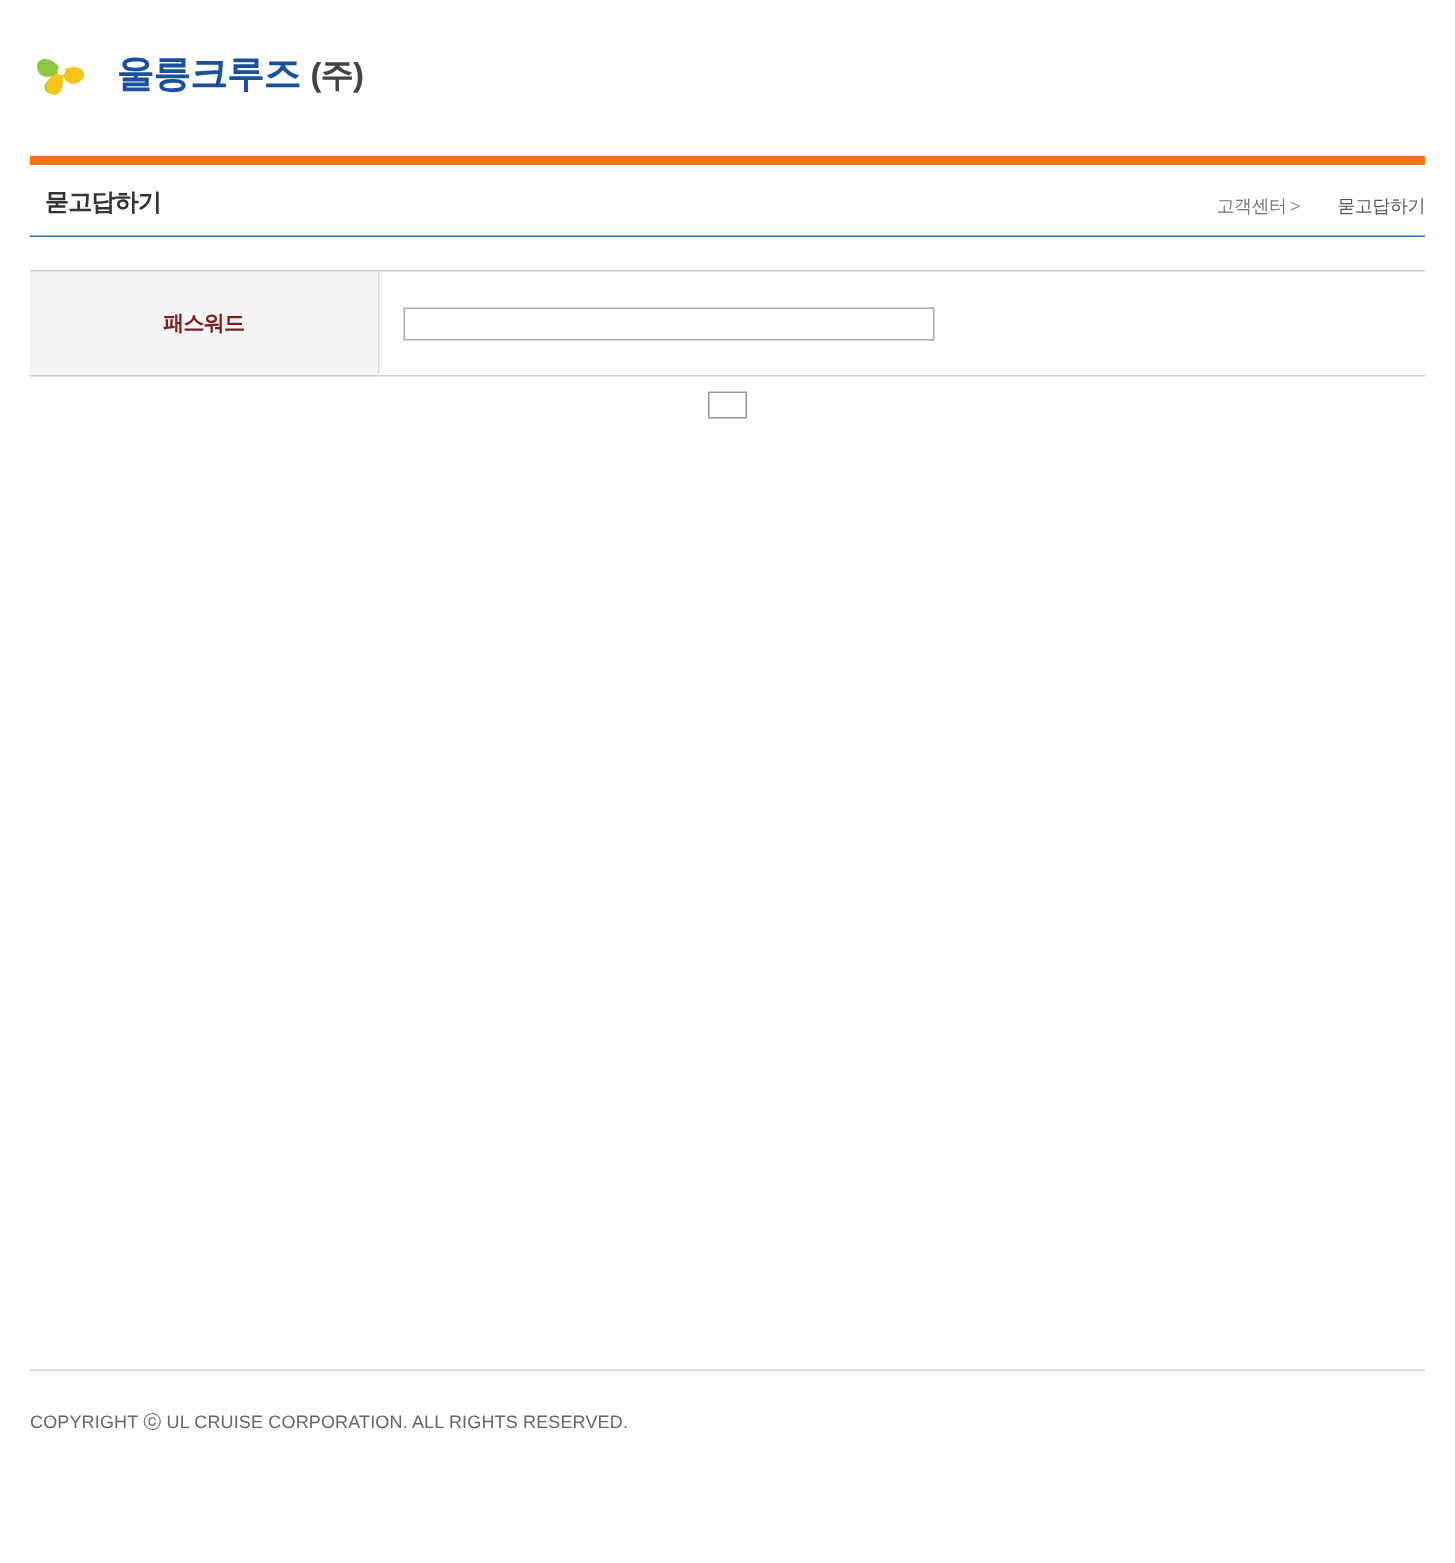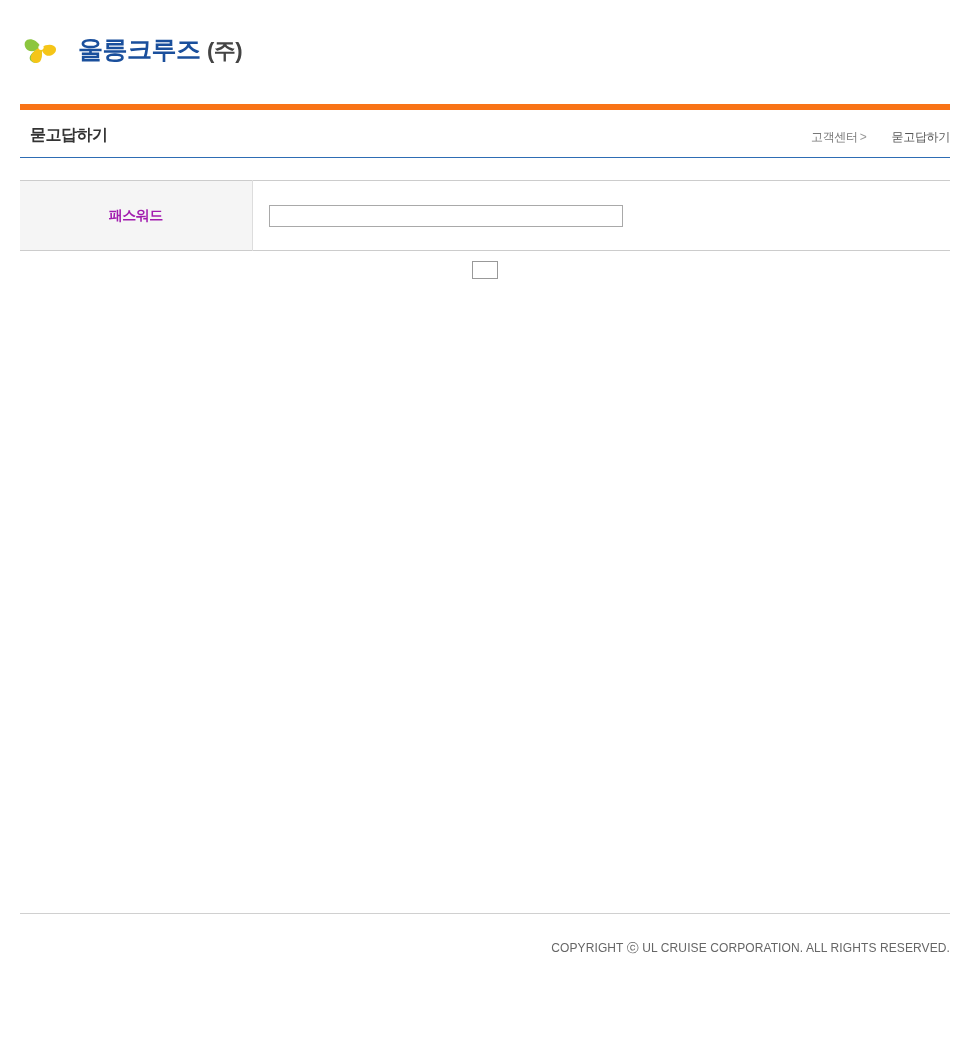--- a/index.html
+++ b/index.html
@@ -109,21 +109,21 @@
     border-collapse: collapse;
     table-layout: fixed;
   }
   .pw-table th {
     width: 232px;
     height: 70px;
     background: #f5f5f5;
     border-right: 1px solid #dddddd;
     font-size: 14px;
     font-weight: bold;
-    color: #a21caf;
+    color: #7f1d1d;
     text-align: center;
     letter-spacing: -0.5px;
     vertical-align: middle;
   }
   .pw-table td {
     height: 70px;
     background: #ffffff;
     padding-left: 16px;
     vertical-align: middle;
   }
@@ -163,21 +163,21 @@
     left: 20px;
     width: 930px;
     border-top: 1px solid #d0d0d0;
     height: 90px;
   }
   .copyright {
     position: absolute;
     top: 26px;
     left: 0;
     width: 930px;
-    text-align: right;
+    text-align: left;
     font-size: 12px;
     color: #666666;
     letter-spacing: 0.1px;
   }
 </style>
 </head>
 <body>
 
 <div id="page">
 

